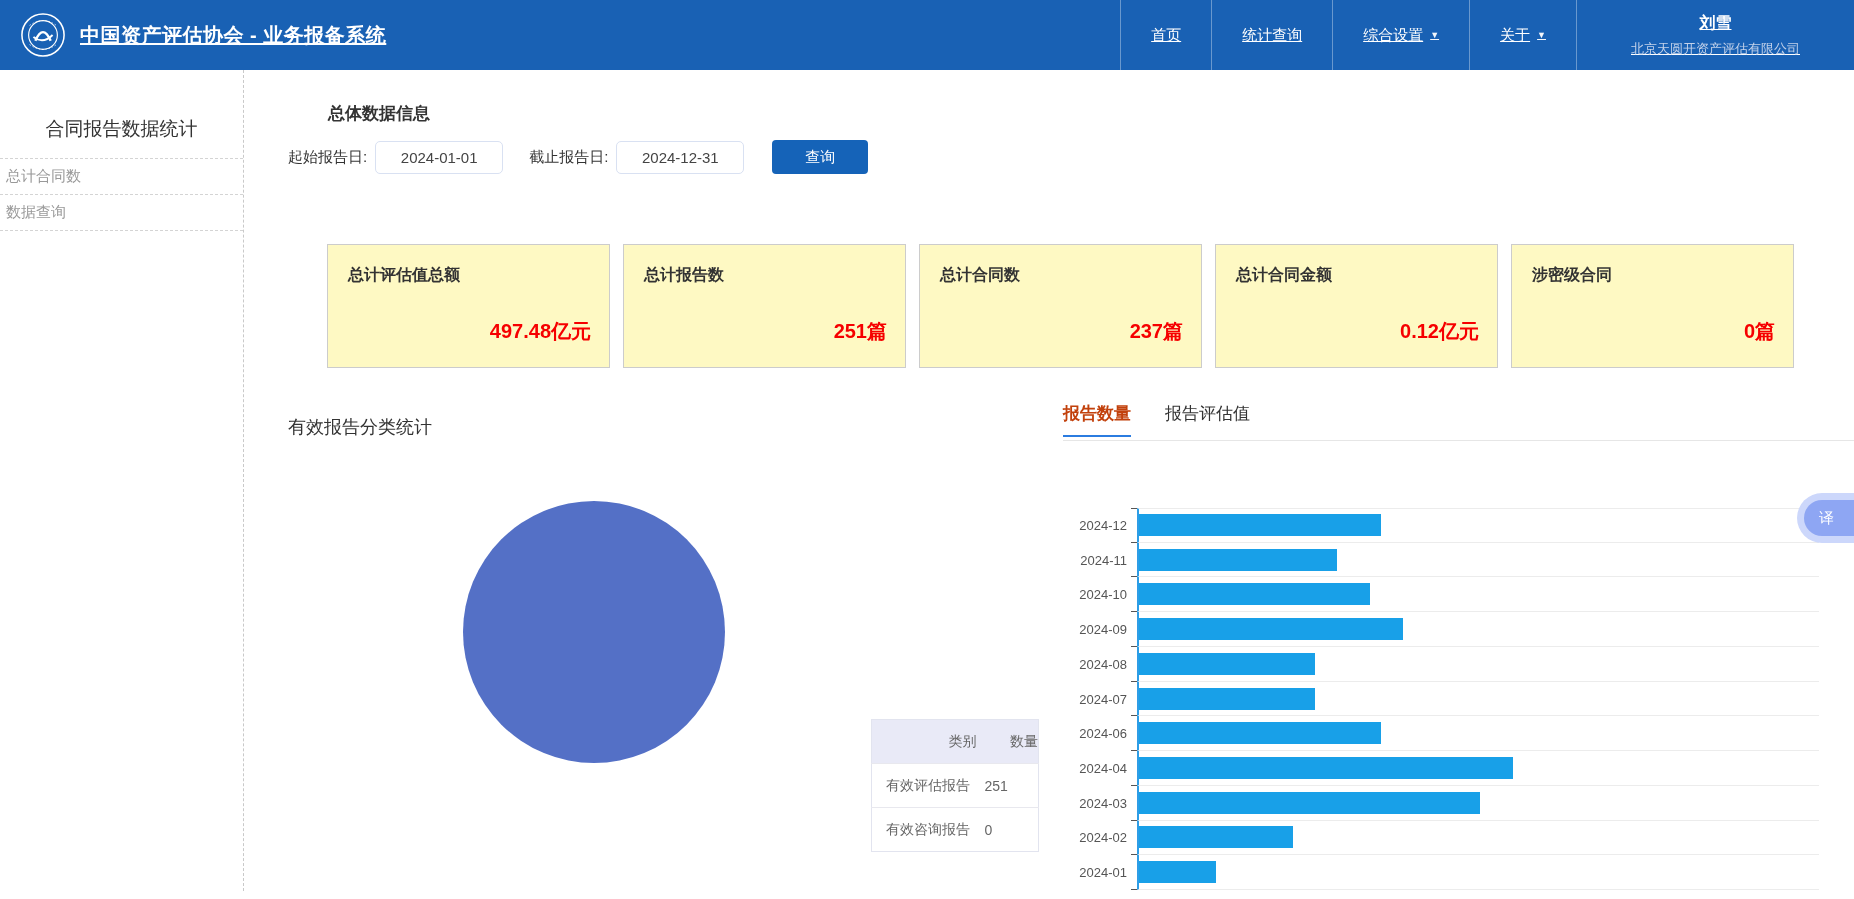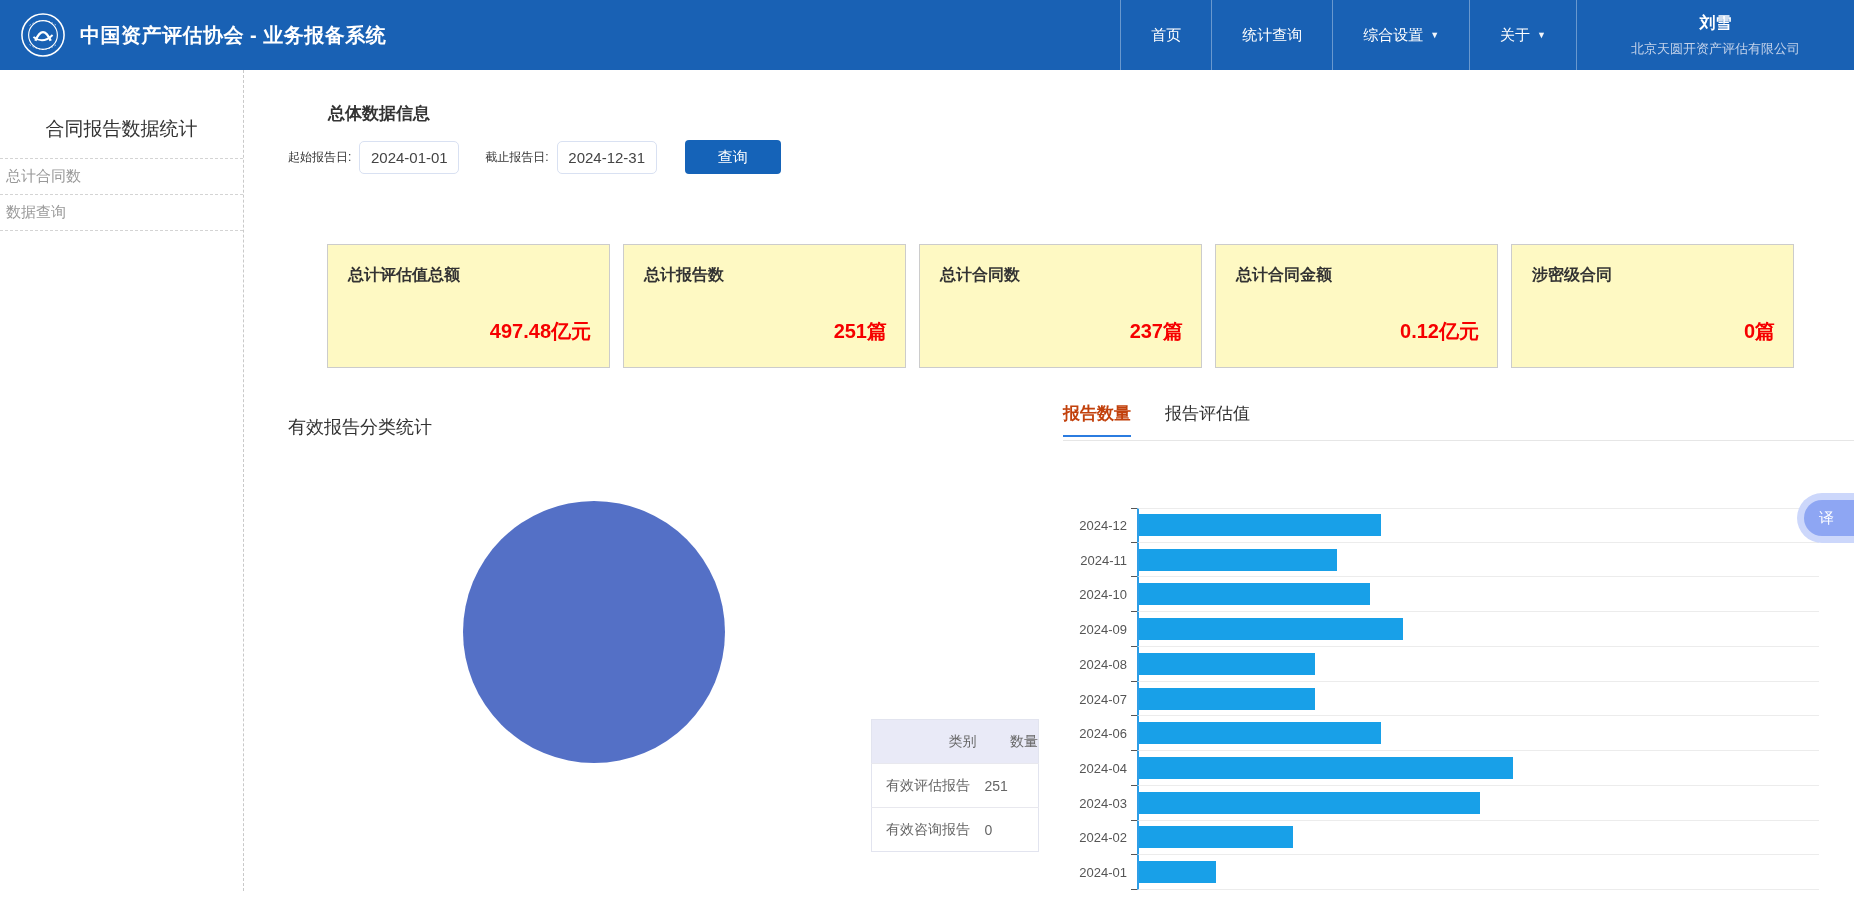--- a/index.html
+++ b/index.html
@@ -7,20 +7,21 @@
   body {
     position:relative; overflow:hidden; background:#fff;
     font-family:"Liberation Sans","DejaVu Sans",sans-serif; color:#333;
   }
 
   
   .navbar {
     position:absolute; left:0; top:0; width:1854px; height:70px;
     background:#1961b4; display:flex; align-items:center; padding-left:20px;
     color:#fff;
+    text-decoration:underline;
   }
   .logo { width:46px; height:46px; flex:0 0 46px; }
   .nav-title { margin-left:14px; font-size:20px; font-weight:bold; letter-spacing:.5px; }
   .nav-menu { margin-left:auto; display:flex; align-items:stretch; height:100%; }
   .nav-item {
     display:flex; align-items:center; padding:0 30px; font-size:15px;
     border-left:1px solid rgba(255,255,255,.35); cursor:pointer; white-space:nowrap;
   }
   .caret { font-size:9px; margin-left:7px; opacity:.95; }
   .user-block {
@@ -44,23 +45,23 @@
     border-top:1px dashed #d4d4d4;
   }
   .sidebar-item:last-child { border-bottom:1px dashed #d4d4d4; }
 
   
   .main { position:absolute; left:244px; top:70px; right:0; bottom:0; overflow:hidden; }
 
   .overview-heading { position:absolute; left:44px; top:32px; font-size:17px; font-weight:600; color:#333;margin-left:40px; }
 
   .filter-row { position:absolute; left:44px; top:70px; display:flex; align-items:center; }
-  .filter-label { font-size:12px; color:#333; margin-right:8px; }
+  .filter-label { font-size:15px; color:#333; margin-right:8px; }
   .date-input {
-    width:100px; height:33px; border:1px solid #d9e1f2; border-radius:5px;
+    width:128px; height:33px; border:1px solid #d9e1f2; border-radius:5px;
     text-align:center; font-size:15px; color:#444; outline:none;
     font-family:"Liberation Sans","DejaVu Sans",sans-serif;
   }
   .filter-gap { width:26px; }
   .query-btn {
     margin-left:28px; width:96px; height:34px; background:#1563b8; color:#fff;
     border:none; border-radius:4px; font-size:15px; cursor:pointer;
     font-family:"Liberation Sans","DejaVu Sans",sans-serif;
   }
 

